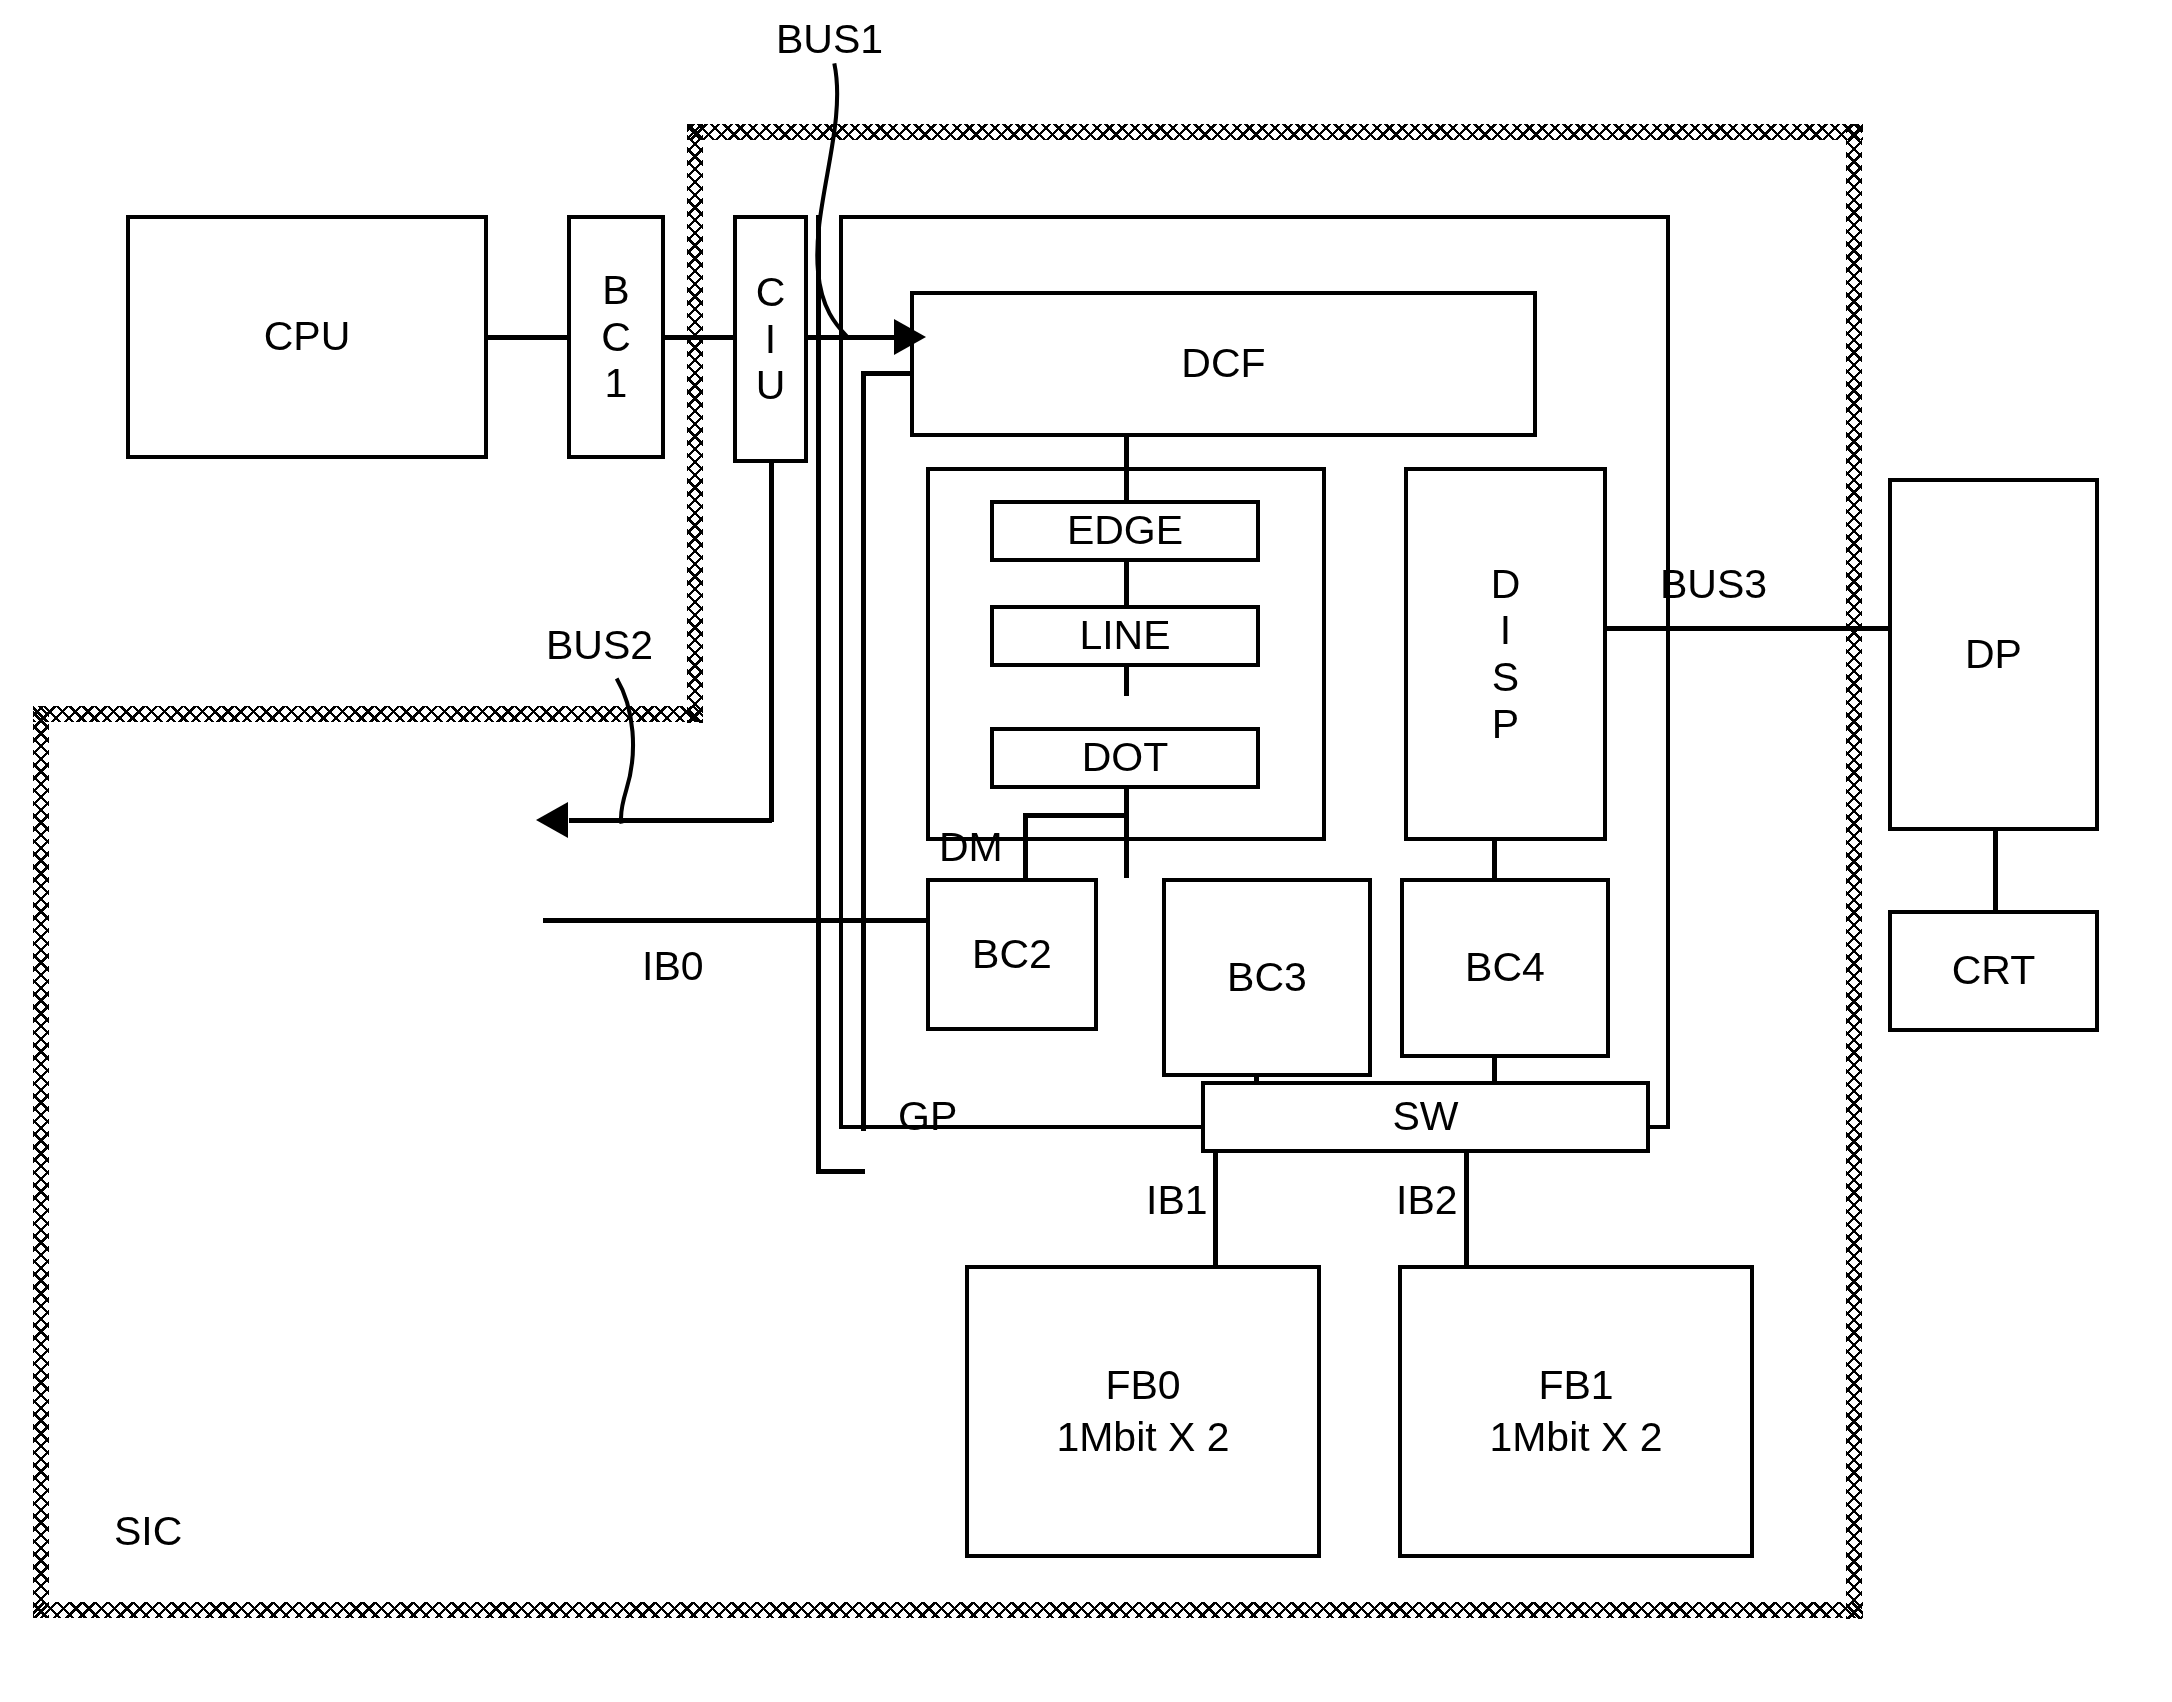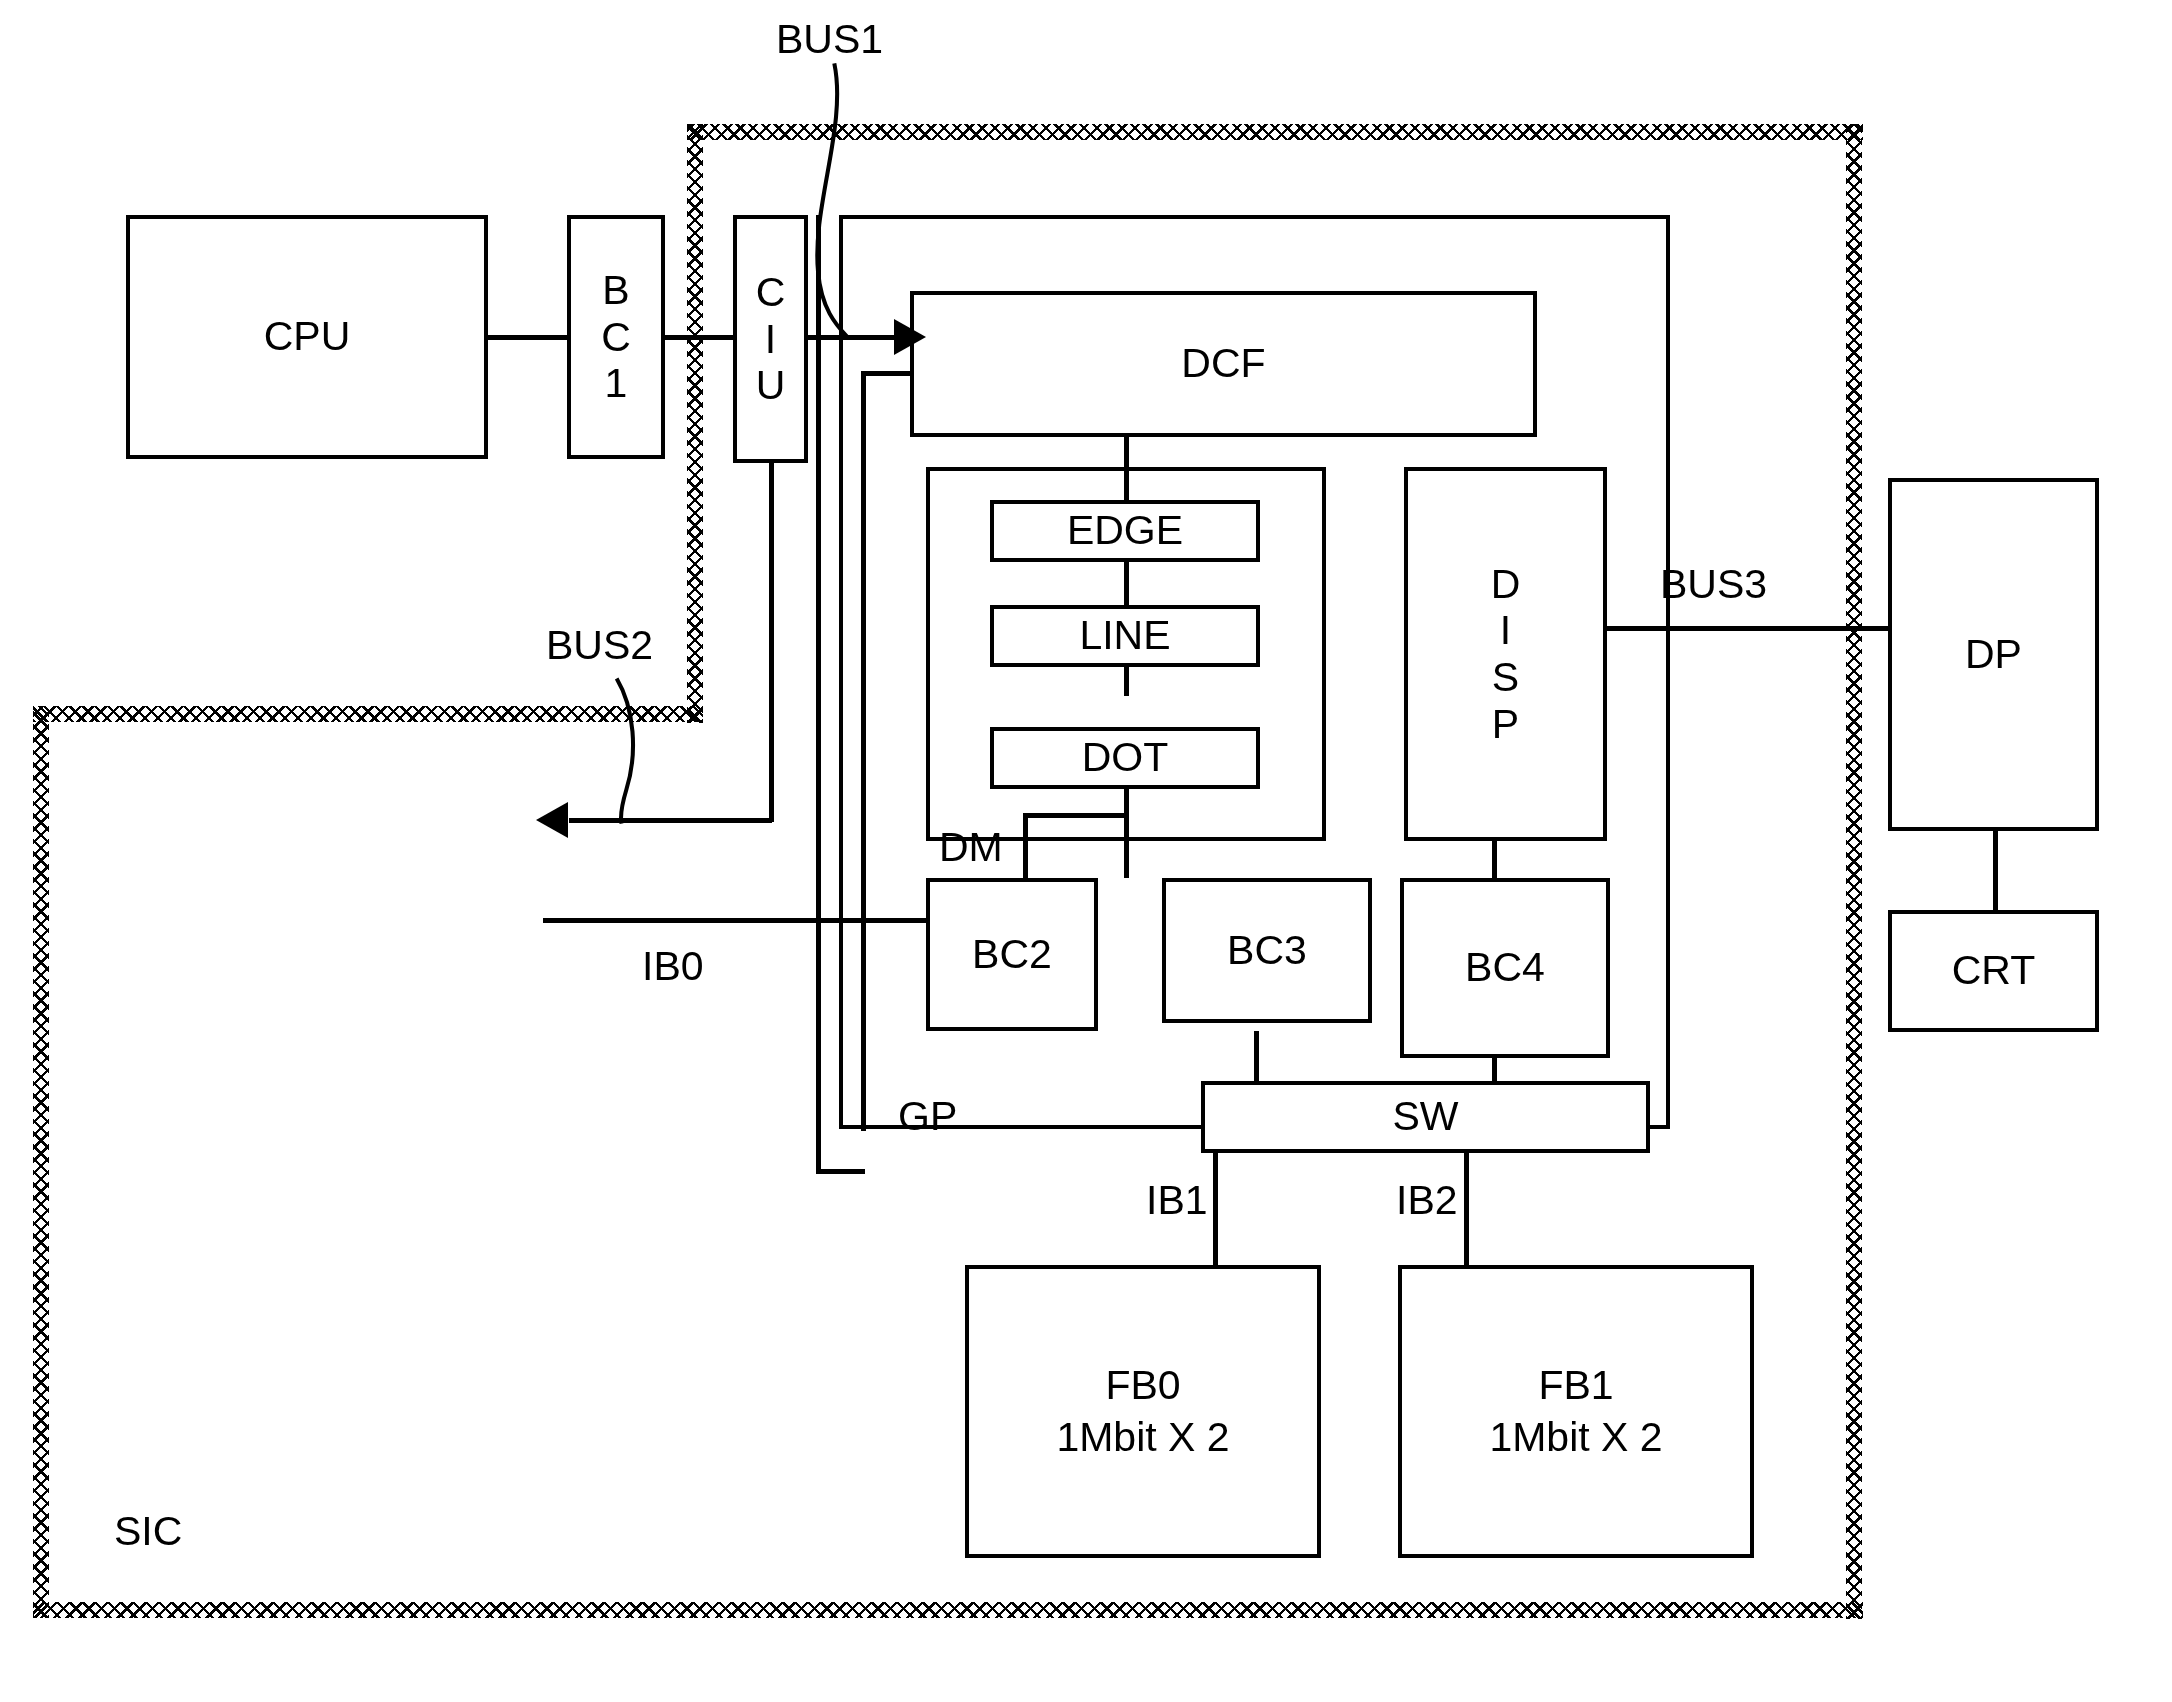--- a/index.html
+++ b/index.html
@@ -158,21 +158,21 @@
   <div class="blk vert" style="left:1404px;top:467px;width:203px;height:374px;">
     <span class="ch">D</span>
     <span class="ch">I</span>
     <span class="ch">S</span>
     <span class="ch">P</span>
   </div>
 
   <div class="blk" style="left:926px;top:878px;width:172px;height:153px;">
     <span class="lbl">BC2</span>
   </div>
-  <div class="blk" style="left:1162px;top:878px;width:210px;height:145px;">
+  <div class="blk" style="left:1162px;top:878px;width:210px;height:199px;">
     <span class="lbl">BC3</span>
   </div>
   <div class="blk" style="left:1400px;top:878px;width:210px;height:180px;">
     <span class="lbl">BC4</span>
   </div>
 
   <div class="blk" style="left:1161px;top:1081px;width:449px;height:72px;margin-left:40px;">
     <span class="lbl">SW</span>
   </div>
 

